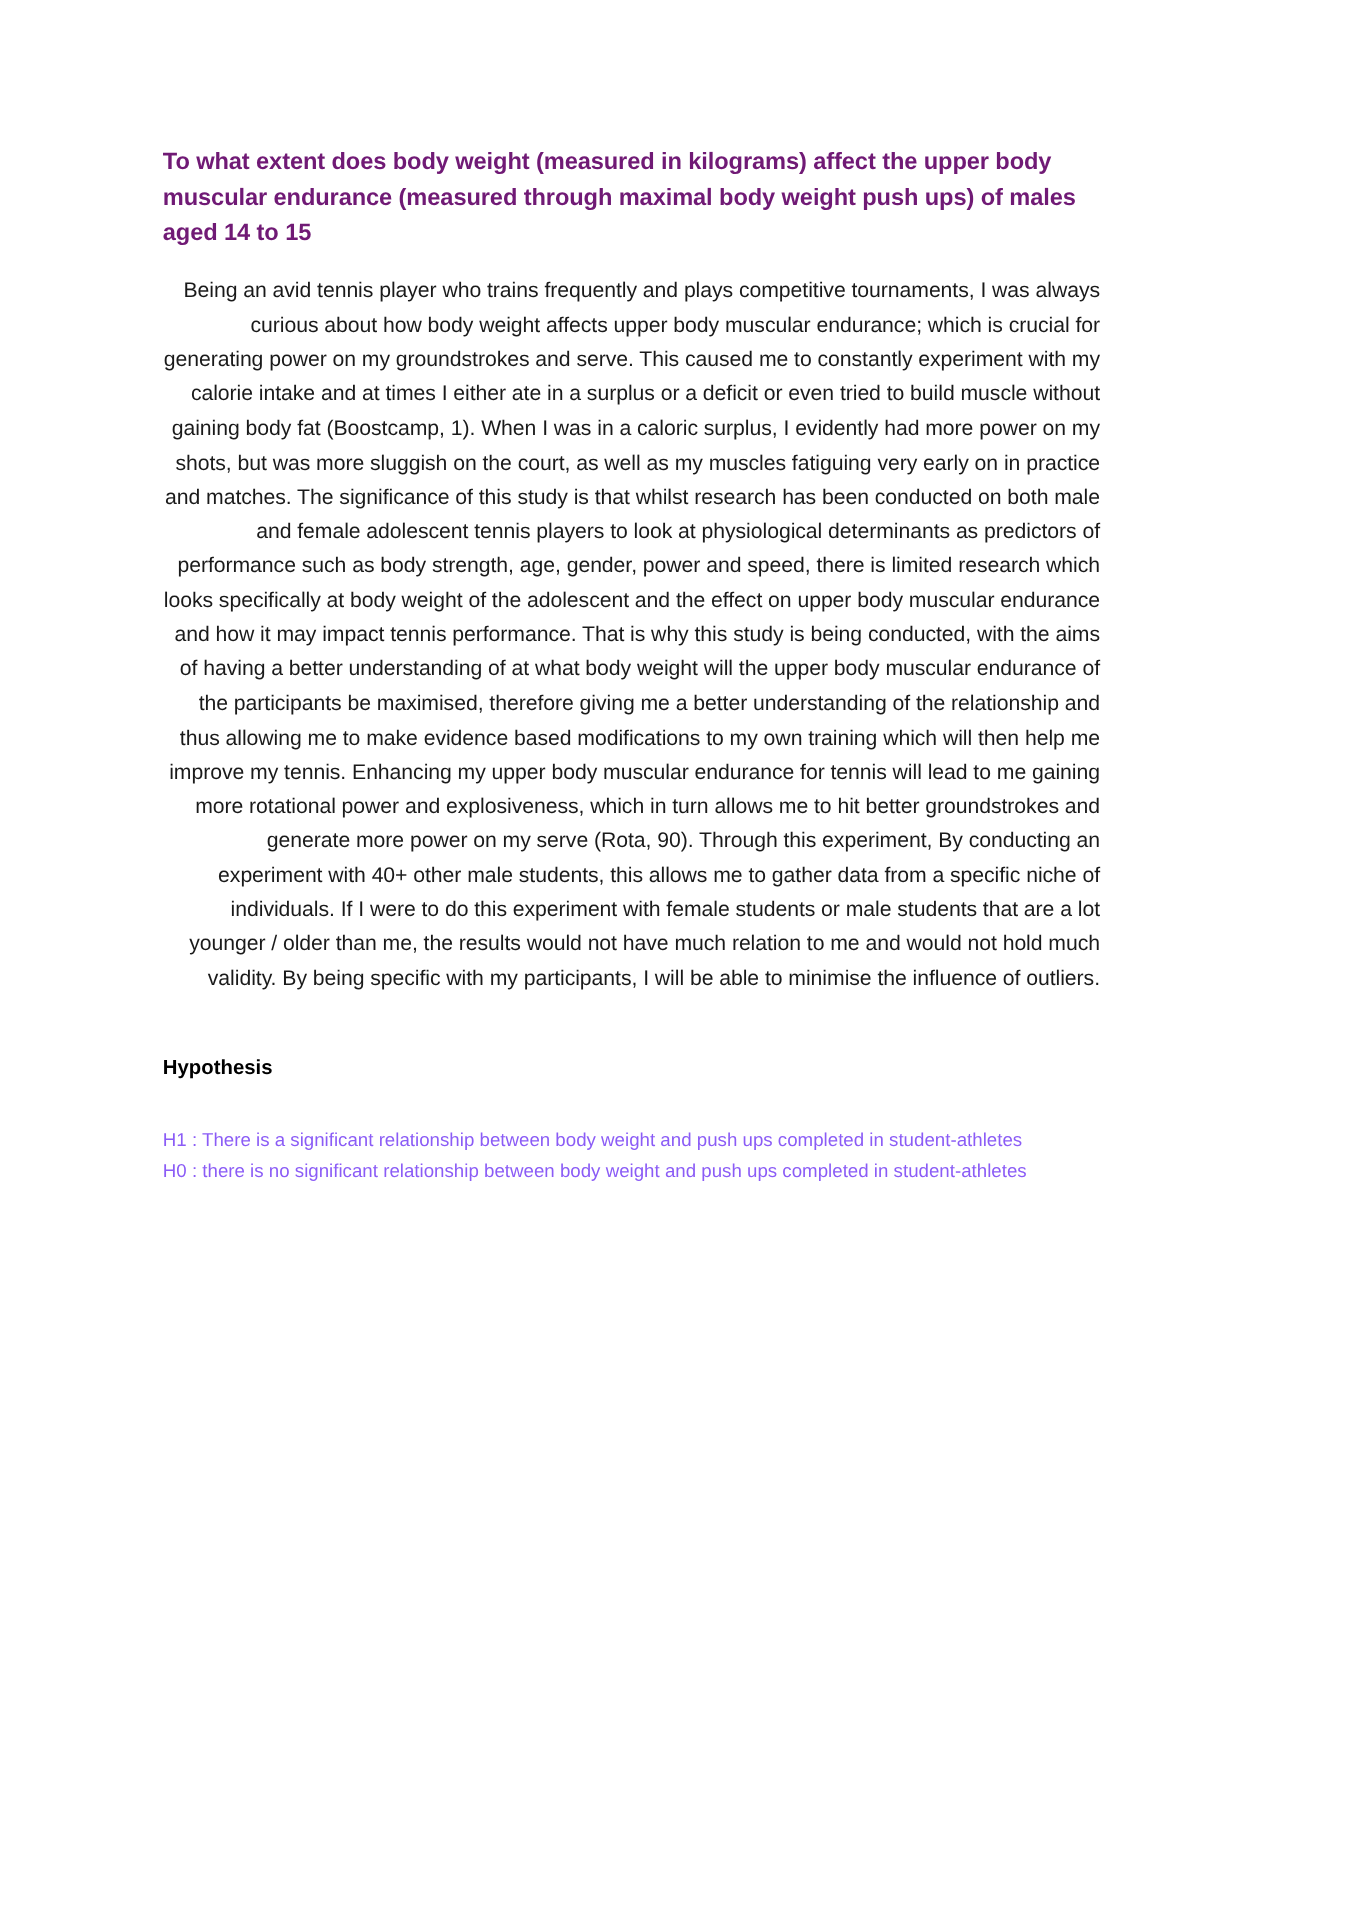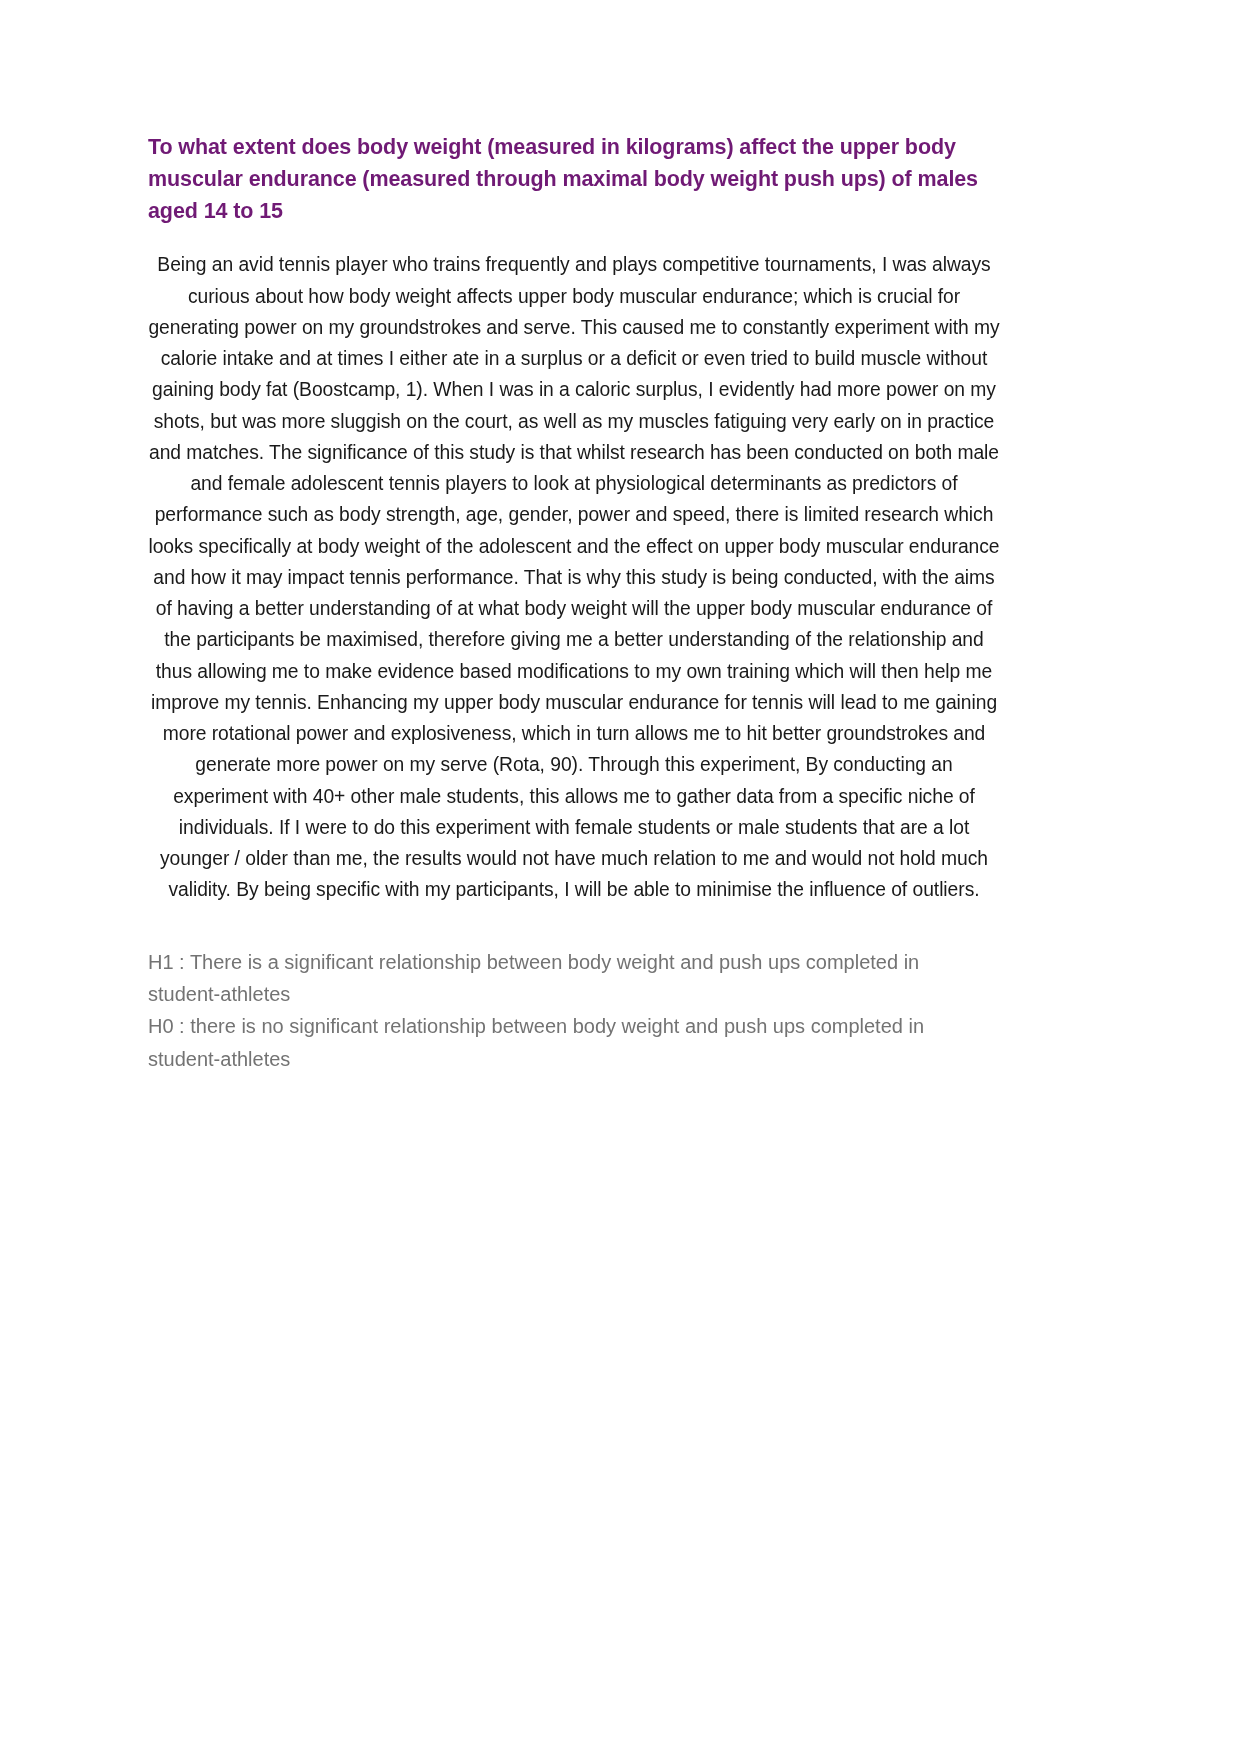--- a/index.html
+++ b/index.html
@@ -47,59 +47,60 @@
     letter-spacing: -0.2px;
   }
 
   .body-para {
     font-family: "Liberation Sans", sans-serif;
     font-weight: normal;
     font-size: 19.3px;
     line-height: 1.62;
     color: #1a1a1a;
     margin: 22px 0 0 0;
-    text-align: center;
+    text-align: right;
     letter-spacing: -0.05px;
   }
 
   .sub-heading {
     font-family: "Liberation Sans", sans-serif;
     font-weight: bold;
     font-size: 18.5px;
     line-height: 1.5;
     color: #000000;
     margin: 50px 0 0 0;
   }
 
   .hypothesis-block {
     font-family: "Liberation Sans", sans-serif;
     font-weight: normal;
-    font-size: 20px;
+    font-size: 17px;
     line-height: 1.62;
-    color: #737373;
+    color: #8b5cf6;
     margin: 40px 0 0 0;
     max-width: 800px;
   }
 
   .hypothesis-line {
     display: block;
   }
 </style>
 </head>
 <body>
 
 <div class="page">
 
   <div class="content">
 
     <h1 class="doc-title">To what extent does body weight (measured in kilograms) affect the upper body muscular endurance (measured through maximal body weight push ups) of males aged 14 to 15</h1>
 
 
     <p class="body-para">Being an avid tennis player who trains frequently and plays competitive tournaments, I was always curious about how body weight affects upper body muscular endurance; which is crucial for generating power on my groundstrokes and serve. This caused me to constantly experiment with my calorie intake and at times I either ate in a surplus or a deficit or even tried to build muscle without gaining body fat (Boostcamp, 1). When I was in a caloric surplus, I evidently had more power on my shots, but was more sluggish on the court, as well as my muscles fatiguing very early on in practice and matches. The significance of this study is that whilst research has been conducted on both male and female adolescent tennis players to look at physiological determinants as predictors of performance such as body strength, age, gender, power and speed, there is limited research which looks specifically at body weight of the adolescent and the effect on upper body muscular endurance and how it may impact tennis performance. That is why this study is being conducted, with the aims of having a better understanding of at what body weight will the upper body muscular endurance of the participants be maximised, therefore giving me a better understanding of the relationship and thus allowing me to make evidence based modifications to my own training which will then help me improve my tennis. Enhancing my upper body muscular endurance for tennis will lead to me gaining more rotational power and explosiveness, which in turn allows me to hit better groundstrokes and generate more power on my serve (Rota, 90). Through this experiment, By conducting an experiment with 40+ other male students, this allows me to gather data from a specific niche of individuals. If I were to do this experiment with female students or male students that are a lot younger / older than me, the results would not have much relation to me and would not hold much validity. By being specific with my participants, I will be able to minimise the influence of outliers.</p>
 
+    <h3 class="sub-heading">Hypothesis</h3>
 
     <div class="hypothesis-block">
       <span class="hypothesis-line">H1 : There is a significant relationship between body weight and push ups completed in student-athletes</span>
       <span class="hypothesis-line">H0 : there is no significant relationship between body weight and push ups completed in student-athletes</span>
     </div>
 
   </div>
 
 </div>
 

